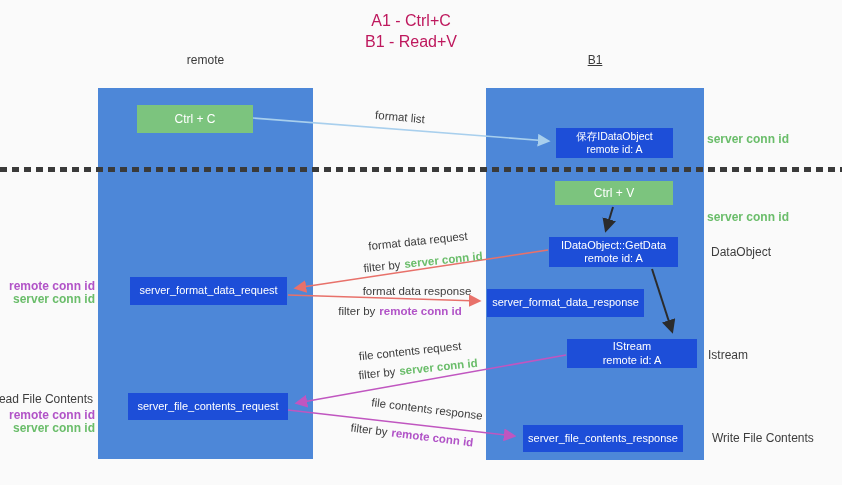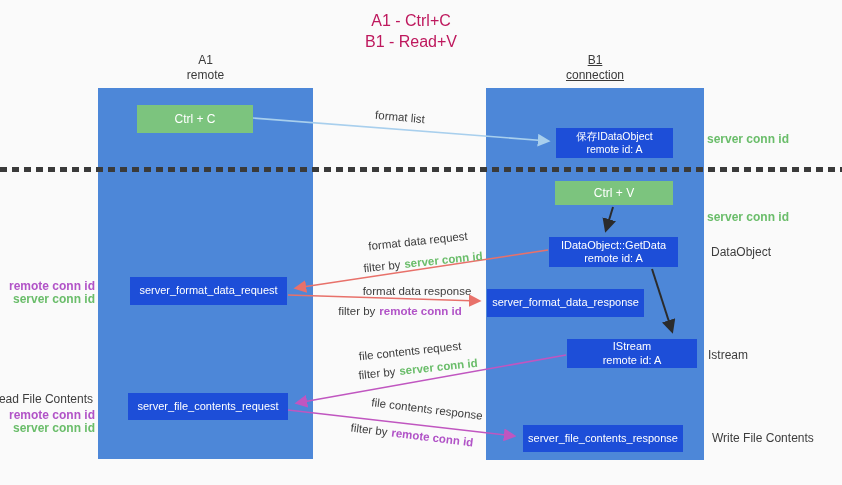--- a/index.html
+++ b/index.html
@@ -44,26 +44,24 @@
 </style>
 </head>
 <body>
 
 <div class="abs title">
   <div>A1 - Ctrl+C</div>
   <div>B1 - Read+V</div>
 </div>
 
 <div class="abs lane-header" style="left:98px;width:215px;">
-  <div>A1</div>
   <div>remote</div>
 </div>
 <div class="abs lane-header" style="left:486px;width:218px;text-decoration:underline;">
   <div>B1</div>
-  <div>connection</div>
 </div>
 
 <div class="abs lane" style="left:98px;top:88px;width:215px;height:371px;"></div>
 <div class="abs lane" style="left:486px;top:88px;width:218px;height:372px;"></div>
 
 <div class="abs dashline"></div>
 
 <div class="abs node green" style="left:137px;top:105px;width:116px;height:28px;">
   <span>Ctrl + C</span>
 </div>

